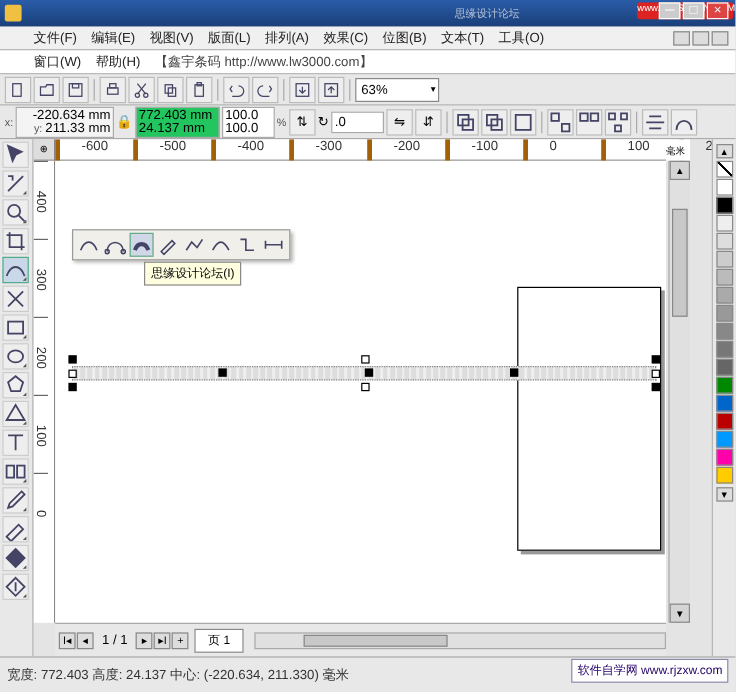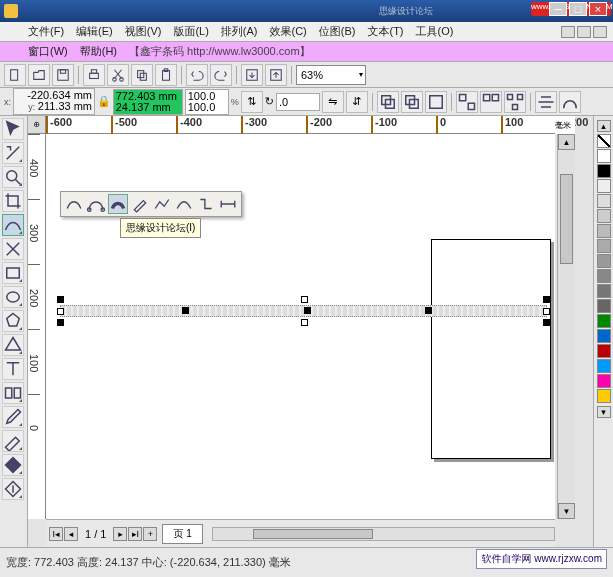--- a/index.html
+++ b/index.html
@@ -9,21 +9,21 @@
 .titlebar .icon { width: 14px; height: 14px; background: #f0c040; border-radius: 2px; margin-right: 4px; }
 .titlebar .title { font-size: 11px; }
 .titlebar .wm-overlay { position:absolute; right:180px; color:#eee; font-size:9px; opacity:.7; }
 .titlebar .wm3 { position:absolute; right:2px; top:2px; background:#d22; width:80px; height:14px; border-radius:2px; font-size:8px; text-align:center; }
 .win-btns { position:absolute; right:6px; top:2px; display:flex; gap:2px; }
 .win-btn { width:18px; height:14px; background:#ccc; border:1px solid #fff; display:flex; align-items:center; justify-content:center; }
 .win-btn.close { background:#d44; }
 
 .menubar { height: 20px; background:#f0f0f0; border-bottom:1px solid #aaa; display:flex; align-items:center; padding:0 8px 0 28px; gap:12px; color:#222; }
 .menubar .mitem { cursor:pointer; }
-.menubar2 { height: 20px; background:#f0abfc; border-bottom:1px solid #aaa; display:flex; align-items:center; padding:0 8px 0 28px; gap:12px; color:#222; }
+.menubar2 { height: 20px; background:#ffffff; border-bottom:1px solid #aaa; display:flex; align-items:center; padding:0 8px 0 28px; gap:12px; color:#222; }
 .menubar .mdi { position:absolute; right:6px; display:flex; gap:2px; }
 .mdi-btn { width:14px; height:12px; background:#ddd; border:1px solid #888; }
 
 .toolbar { height:26px; background:#e8e8e8; border-bottom:1px solid #aaa; display:flex; align-items:center; padding:0 4px; gap:2px; }
 .tbtn { width:22px; height:22px; border:1px solid #bbb; background:#eee; display:flex; align-items:center; justify-content:center; color:#446; }
 .tbtn svg { width:14px; height:14px; }
 .tsep { width:1px; height:18px; background:#aaa; margin:0 2px; }
 .zoom-sel { height:20px; border:1px solid #888; background:#fff; padding:0 16px 0 4px; display:flex; align-items:center; position:relative; width:70px; }
 .zoom-sel::after { content:"▾"; position:absolute; right:2px; font-size:8px; }
 
@@ -37,21 +37,21 @@
 
 .workspace { position:absolute; top:116px; left:0; right:0; bottom:30px; display:flex; }
 
 .toolbox { width:28px; background:#e8e8e8; border-right:1px solid #aaa; display:flex; flex-direction:column; gap:2px; padding:2px 2px; }
 .tool { width:22px; height:22px; border:1px solid #ccc; background:#eee; display:flex; align-items:center; justify-content:center; position:relative; }
 .tool.selected { background:#c8d8e8; border-color:#5a8; }
 .tool .fly { position:absolute; right:1px; bottom:1px; width:0; height:0; border-left:3px solid transparent; border-bottom:3px solid #555; }
 
 .canvas-wrap { flex:1; position:relative; background:#e4e4e4; overflow:hidden; }
 .hruler { position:absolute; top:0; left:18px; right:38px; height:18px; background:#fff; border-bottom:1px solid #888; display:flex; font-size:8px; }
-.hruler .tick { flex:0 0 65px; border-left:2px solid #a16207; padding-left:2px; color:#333; height:18px; position:relative;font-weight:bold; }
+.hruler .tick { flex:0 0 65px; border-left:4px solid #a16207; padding-left:18px; color:#333; height:18px; position:relative; }
 .vruler { position:absolute; top:18px; left:0; width:18px; bottom:28px; background:#fff; border-right:1px solid #888; font-size:8px; }
 .vruler .vtick { height:65px; border-top:1px solid #666; padding-top:2px; writing-mode:vertical-lr; color:#333; text-align:center; }
 .ruler-corner { position:absolute; top:0; left:0; width:18px; height:18px; background:#ddd; border-right:1px solid #888; border-bottom:1px solid #888; display:flex; align-items:center; justify-content:center; font-size:8px; }
 .ruler-unit { position:absolute; top:0; right:18px; height:18px; width:20px; background:#fff; font-size:8px; display:flex; align-items:center; }
 
 .canvas { position:absolute; top:18px; left:18px; right:38px; bottom:28px; background:#fff; }
 .page-shadow { position:absolute; right:4px; bottom:4px; top:0; width:120px; height:220px; border:1px solid #000; box-shadow:3px 3px 0 #999; top:auto; bottom:60px; }
 
 .selection { position:absolute; left:14px; right:8px; top:165px; height:24px; }
 .sel-band { position:absolute; left:0; right:0; top:6px; height:12px; background:repeating-linear-gradient(90deg,#ddd 0,#ddd 4px,#eee 4px,#eee 6px); border:1px dotted #888; }

